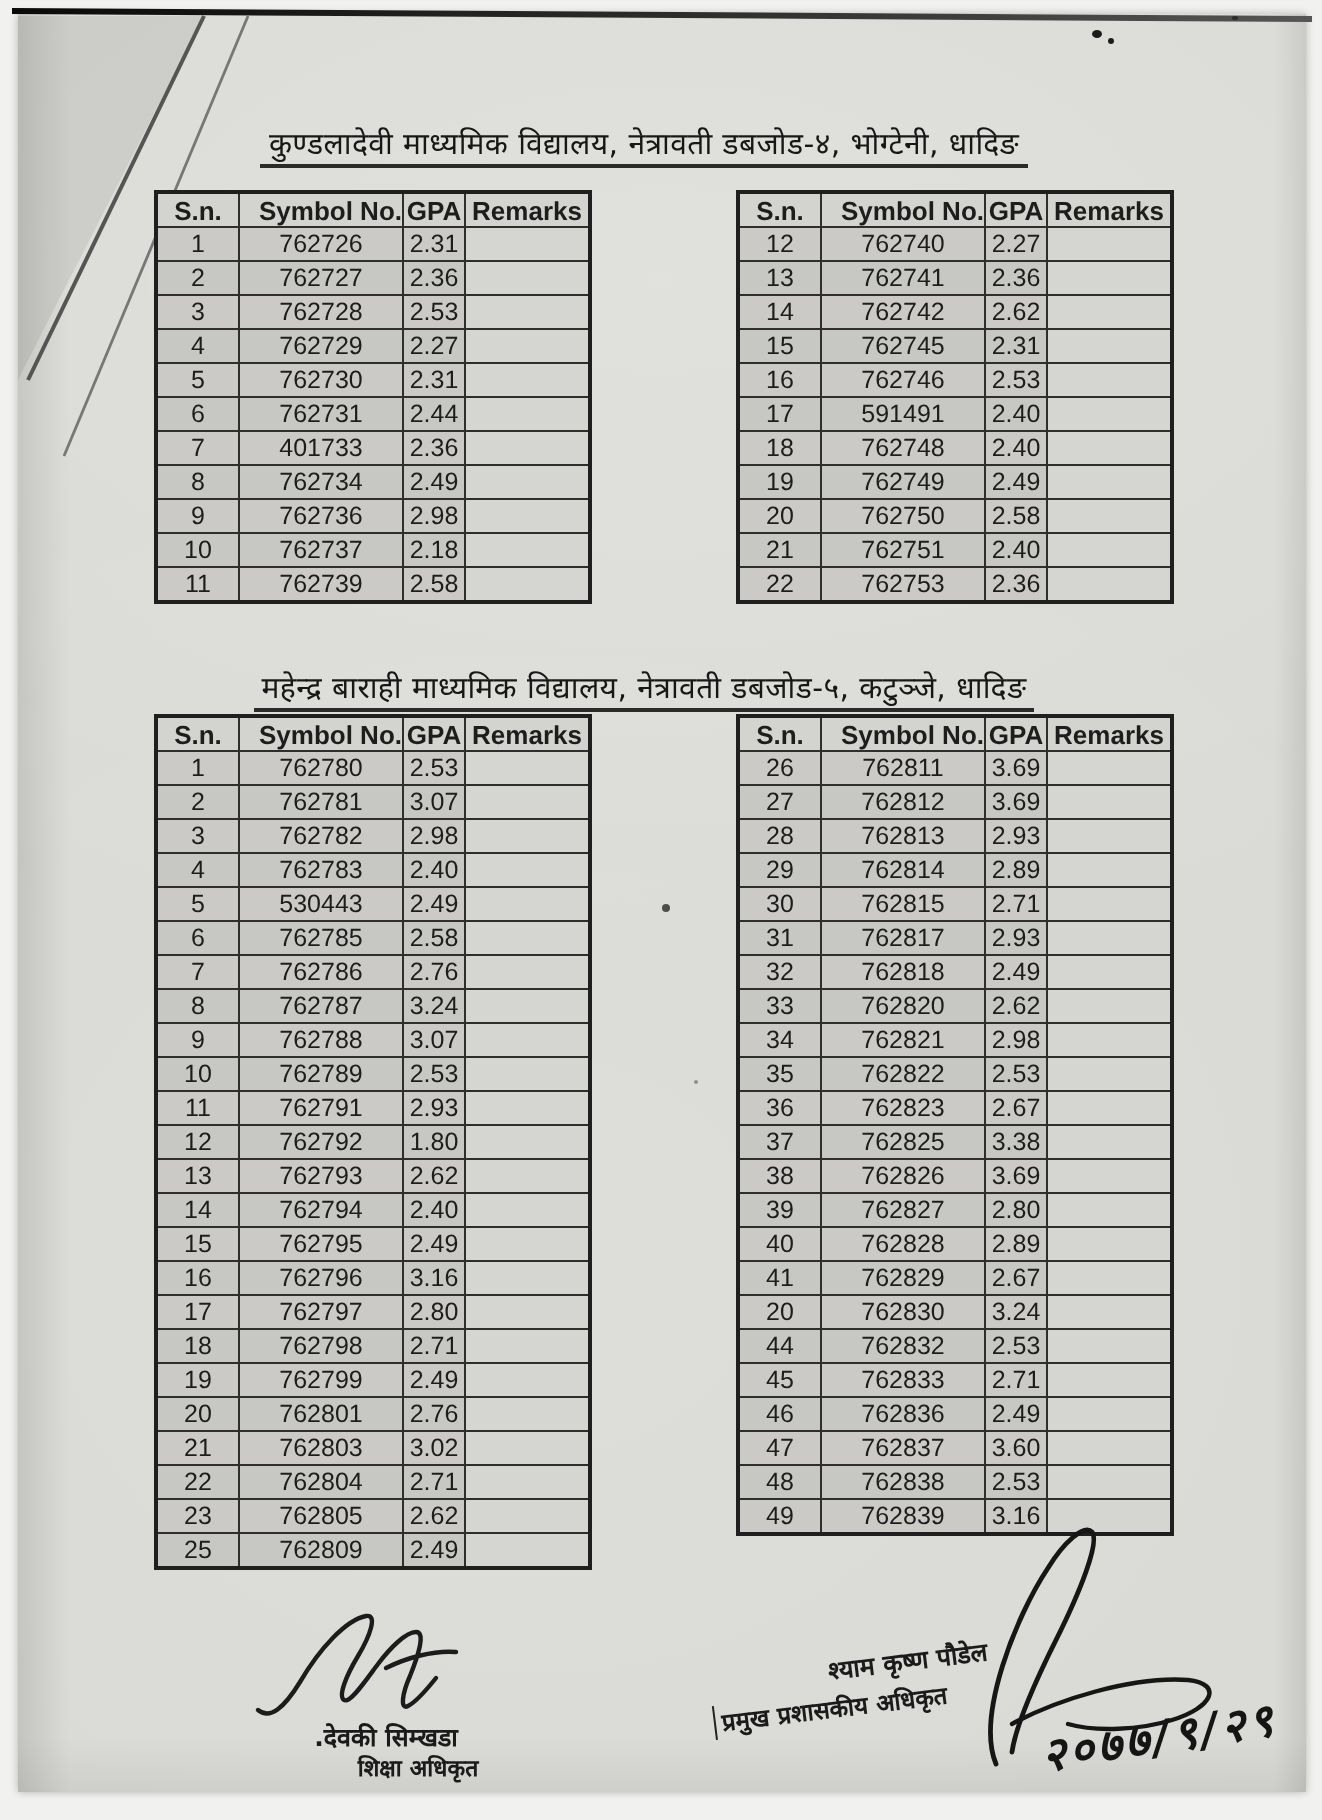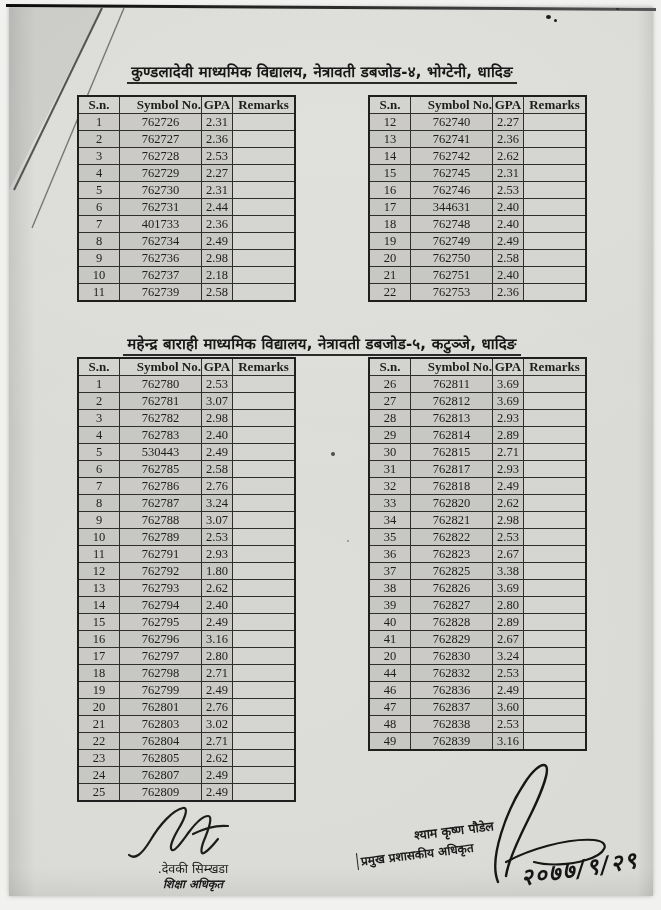--- a/index.html
+++ b/index.html
@@ -22,49 +22,49 @@
   .top-edge-line{
     position:absolute;left:6px;top:4px;width:650px;height:3px;
     background:linear-gradient(90deg,#0a0a0a,#333 60%,#555);
     transform:rotate(0.35deg);transform-origin:left center;
   }
   .fold-svg{position:absolute;left:0;top:0;}
   .speck{position:absolute;border-radius:50%;background:#1c1c1c;}
 
   .title{
     position:absolute;width:644px;text-align:center;
-    font-size:15px;font-weight:bold;color:#171717;
+    font-size:15px;font-weight:normal;color:#171717;
     letter-spacing:.2px;
   }
   .title span{border-bottom:2px solid #2a2a2a;padding:0 4px 1px 4px;}
 
   table.results{
     position:absolute;border-collapse:collapse;table-layout:fixed;width:212px;
-    font-family:Liberation Serif, serif;
+    font-family:Liberation Sans, sans-serif;
     font-size:12.5px;color:#1d1d1d;
     border:2px solid #1f1f1f;
   }
   table.results th,table.results td{
     border:1px solid #2e2e2e;height:16px;text-align:center;padding:0;
     overflow:hidden;white-space:nowrap;
   }
   table.results th{
     font-weight:bold;font-size:13px;background:#d3d3cf;
   }
   table.results th:nth-child(1){width:40px;}
   table.results th:nth-child(2){width:81px;text-align:right;}
   table.results th:nth-child(3){width:30px;}
   table.results th:nth-child(4){width:61px;margin-left:40px;}
   table.results td{background:#cccac6;}
   table.results tr:nth-child(even) td{background:#c7c7c3;}
   table.results td.col-rem{background:#d5d5d1 !important;}
 
-  .sig-name{position:absolute;font-weight:normal;color:#1b1b1b;text-align:center;}
+  .sig-name{position:absolute;font-weight:bold;color:#1b1b1b;text-align:center;}
   .sig-left-name{left:118px;top:860px;width:150px;font-size:12.5px;}
-  .sig-left-title{left:118px;top:876px;width:150px;font-size:11.5px;font-weight:bold;font-style:italic;}
+  .sig-left-title{left:134px;top:876px;width:150px;font-size:11.5px;font-weight:bold;}
   .stamp{
     position:absolute;left:358px;top:834px;width:200px;
     transform:rotate(-7deg);transform-origin:left bottom;color:#1b1b1b;
   }
   .stamp .line1{font-size:12.5px;font-weight:bold;text-align:center;}
   .stamp .line2{font-size:12px;font-weight:bold;border-left:1.5px solid #222;padding-left:3px;margin-top:2px;}
   .hand-date{
     position:absolute;left:520px;top:850px;width:140px;
     font-size:23px;font-style:italic;font-weight:bold;color:#151515;
     transform:rotate(-9deg);letter-spacing:2px;
@@ -209,21 +209,21 @@
         <td class="col-rem"></td>
       </tr>
       <tr>
         <td class="col-sn">16</td>
         <td class="col-sym">762746</td>
         <td class="col-gpa">2.53</td>
         <td class="col-rem"></td>
       </tr>
       <tr>
         <td class="col-sn">17</td>
-        <td class="col-sym">344631</td>
+        <td class="col-sym">591491</td>
         <td class="col-gpa">2.40</td>
         <td class="col-rem"></td>
       </tr>
       <tr>
         <td class="col-sn">18</td>
         <td class="col-sym">762748</td>
         <td class="col-gpa">2.40</td>
         <td class="col-rem"></td>
       </tr>
       <tr>
@@ -399,26 +399,20 @@
         <td class="col-gpa">2.71</td>
         <td class="col-rem"></td>
       </tr>
       <tr>
         <td class="col-sn">23</td>
         <td class="col-sym">762805</td>
         <td class="col-gpa">2.62</td>
         <td class="col-rem"></td>
       </tr>
       <tr>
-        <td class="col-sn">24</td>
-        <td class="col-sym">762807</td>
-        <td class="col-gpa">2.49</td>
-        <td class="col-rem"></td>
-      </tr>
-      <tr>
         <td class="col-sn">25</td>
         <td class="col-sym">762809</td>
         <td class="col-gpa">2.49</td>
         <td class="col-rem"></td>
       </tr>
     </tbody>
 </table>
 
 <table class="results" style="left:368px;top:357px;">
   <thead>
@@ -529,20 +523,26 @@
       <tr>
         <td class="col-sn">20</td>
         <td class="col-sym">762830</td>
         <td class="col-gpa">3.24</td>
         <td class="col-rem"></td>
       </tr>
       <tr>
         <td class="col-sn">44</td>
         <td class="col-sym">762832</td>
         <td class="col-gpa">2.53</td>
+        <td class="col-rem"></td>
+      </tr>
+      <tr>
+        <td class="col-sn">45</td>
+        <td class="col-sym">762833</td>
+        <td class="col-gpa">2.71</td>
         <td class="col-rem"></td>
       </tr>
       <tr>
         <td class="col-sn">46</td>
         <td class="col-sym">762836</td>
         <td class="col-gpa">2.49</td>
         <td class="col-rem"></td>
       </tr>
       <tr>
         <td class="col-sn">47</td>

